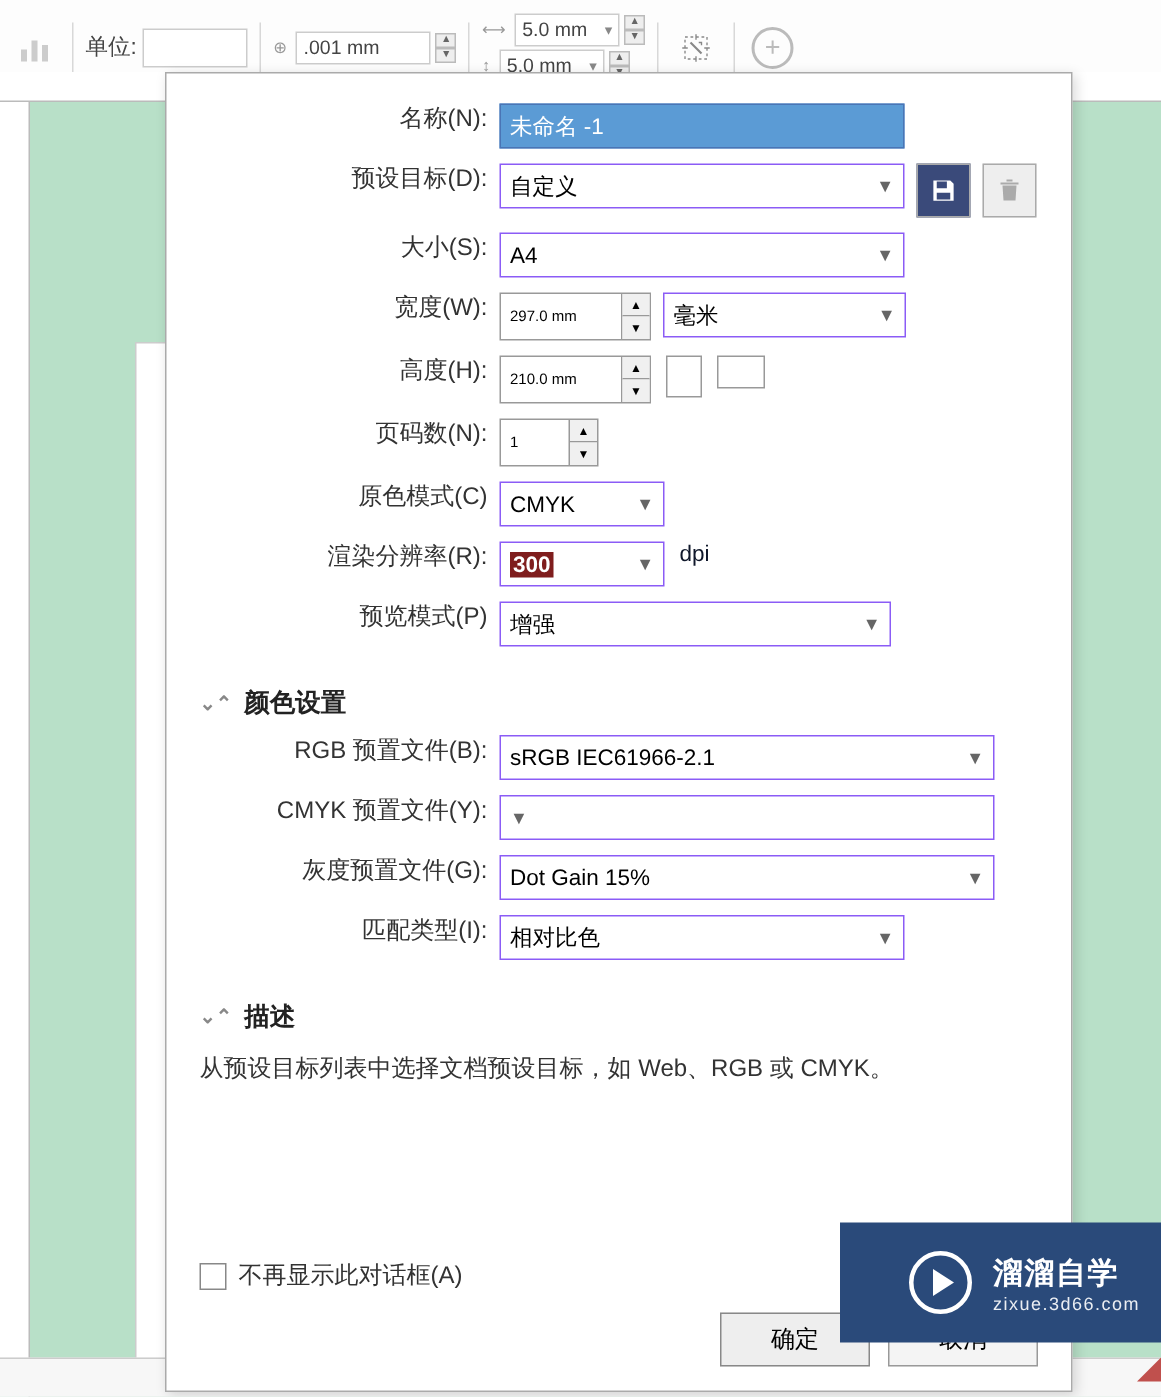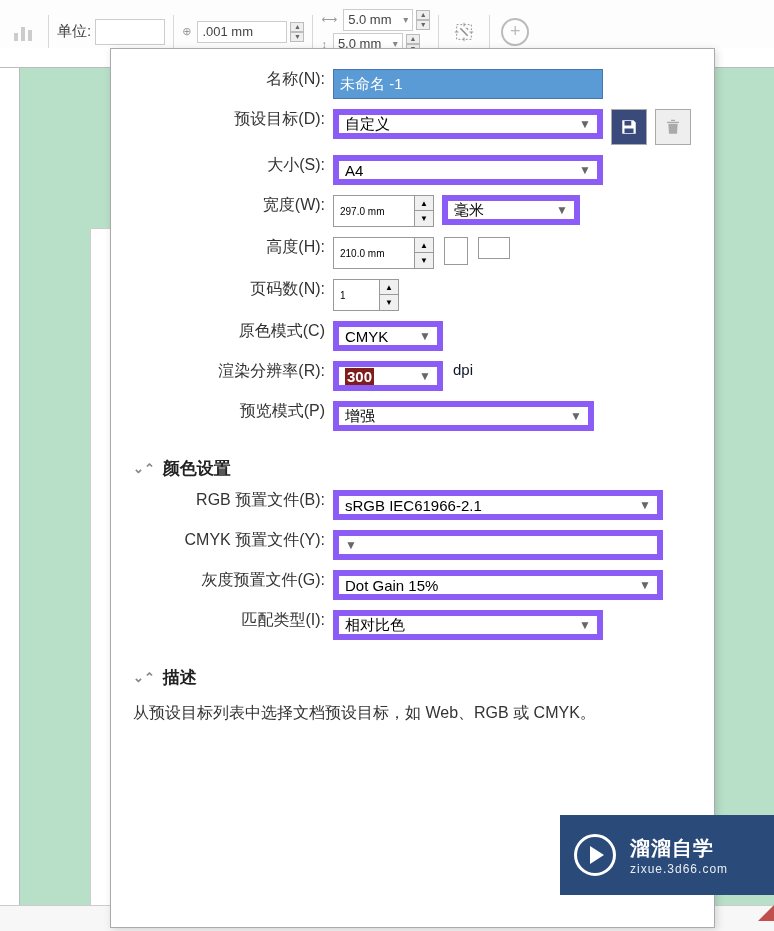--- a/index.html
+++ b/index.html
@@ -31,21 +31,21 @@
 
 .dialog { position:absolute; left:110px; top:48px; width:605px; height:880px; background:#fff; border:1px solid #aaa; box-shadow:2px 2px 8px rgba(0,0,0,0.15); display:flex; flex-direction:column; }
 .dialog-title { display:flex; align-items:center; justify-content:space-between; padding:10px 14px 8px 14px; }
 .dialog-title span{ font-size:17px; color:#222; }
 .dialog-title .close{ font-size:24px; font-weight:bold; cursor:pointer; }
 .dialog-body{ flex:1; padding:10px 22px 0 22px; overflow:auto; }
 
 .form-row{ display:flex; margin:10px 0; }
 .form-row label{ width:200px; text-align:right; padding-right:8px; font-size:16px; color:#333;}
 .input-text{ height:30px; border:1px solid #8fa8c7; background:#d3e9cf; padding:2px 6px; font-size:15px; }
-.combo, .combo-sm{ height:30px; border:6px solid #8b5cf6; background:#fff; display:flex; align-items:center; justify-content:space-between; padding:1px 6px; font-size:15px; cursor:pointer;}
+.combo, .combo-sm{ height:30px; border:1px solid #8b5cf6; background:#fff; display:flex; align-items:center; justify-content:space-between; padding:1px 6px; font-size:15px; cursor:pointer;}
 .combo .chev,.combo-sm .chev{ color:#666; font-size:12px;}
 .spinbox{ display:flex; border:1px solid #999;}
 .spinbox input{ border:none; height:30px; width:80px; padding:0 6px; font-size:10px;}
 .spinbox .arrows{ display:flex; flex-direction:column; border-left:1px solid #999;}
 .spinbox .arrows span{ width:18px; height:15px; display:flex; align-items:center; justify-content:center; font-size:8px; background:#f0f0f0; cursor:pointer;}
 .spinbox .arrows span:first-child{border-bottom:1px solid #999;}
 .icon-btn{ width:36px;height:36px;border:1px solid #aaa;background:#eee;display:flex;align-items:center;justify-content:center;margin-left:8px;cursor:pointer;}
 .save-btn{background:#3a4a7a;color:#fff;}
 .trash-btn{color:#888;}
 .orient-btn{width:24px;height:28px;border:1px solid #999;background:#fff;margin-left:10px;cursor:pointer;}
@@ -58,21 +58,21 @@
 .desc-text{ font-size:16px; color:#333; line-height:1.7; margin-top:10px;}
 
 .dialog-footer{ padding:14px 22px 16px 22px; }
 .footer-top{ display:flex; align-items:center; gap:8px; margin-bottom:14px;}
 .checkbox{ width:18px;height:18px;border:1px solid #888;background:#fff;cursor:pointer;}
 .footer-btns{ display:flex; justify-content:flex-end; gap:12px;}
 .btn{ width:100px; height:36px; border:1px solid #999;background:#f4f4f4; font-size:16px; cursor:pointer;}
 .btn.primary{border:1px solid #888;background:#eee;}
 
 
-.badge{ position:absolute; right:0; bottom:36px; width:214px; height:80px; background:#2a4a7a; color:#fff; display:flex; align-items:center; padding:8px 14px; gap:14px;}
+.badge{ position:absolute; right:0; bottom:36px; width:214px; height:80px; background:#2a4a7a; color:#fff; display:flex; align-items:center; padding:8px 14px; gap:14px;justify-content:flex-end;}
 .badge .play{ width:42px;height:42px;border:3px solid #fff;border-radius:50%;display:flex;align-items:center;justify-content:center;}
 .badge .play::before{content:"";border-left:14px solid #fff;border-top:9px solid transparent;border-bottom:9px solid transparent;margin-left:4px;}
 .badge .txt{ display:flex; flex-direction:column;}
 .badge .txt .big{ font-size:20px; font-weight:bold; letter-spacing:1px;}
 .badge .txt .small{ font-size:12px; opacity:.9; letter-spacing:1px;}
 .corner-tri{position:absolute;right:0;bottom:10px;width:0;height:0;border-right:16px solid #c0504d;border-top:16px solid transparent;}
 </style>
 </head>
 <body>
 
@@ -183,21 +183,21 @@
 
     <div class="form-row">
       <label>宽度(W):</label>
       <div class="spinbox">
           <input value="297.0 mm" style="">
           <div class="arrows">
             <span>▲</span>
             <span>▼</span>
           </div>
         </div>
-      <div class="combo" style="width:138px;margin-left:8px">
+      <div class="combo" style="width:162px;margin-left:8px">
           <span>毫米</span>
           <span class="chev">▼</span>
         </div>
     </div>
 
     <div class="form-row">
       <label>高度(H):</label>
       <div class="spinbox">
           <input value="210.0 mm" style="">
           <div class="arrows">
@@ -279,20 +279,30 @@
     </div>
 
     <div class="section-hdr">
         <span class="toggle">⌄⌃</span>
         <span>描述</span>
       </div>
     <div class="desc-text">从预设目标列表中选择文档预设目标，如 Web、RGB 或 CMYK。</div>
 
   </div>
 
+  <div class="dialog-footer">
+    <div class="footer-top">
+      <div class="checkbox"></div>
+      <span style="font-size:16px;color:#333">不再显示此对话框(A)</span>
+    </div>
+    <div class="footer-btns">
+      <button class="btn primary">确定</button>
+      <button class="btn">取消</button>
+    </div>
+  </div>
 </div>
 
 <div class="badge">
   <div class="play"></div>
   <div class="txt">
     <span class="big">溜溜自学</span>
     <span class="small">zixue.3d66.com</span>
   </div>
 </div>
 <div class="corner-tri"></div>

